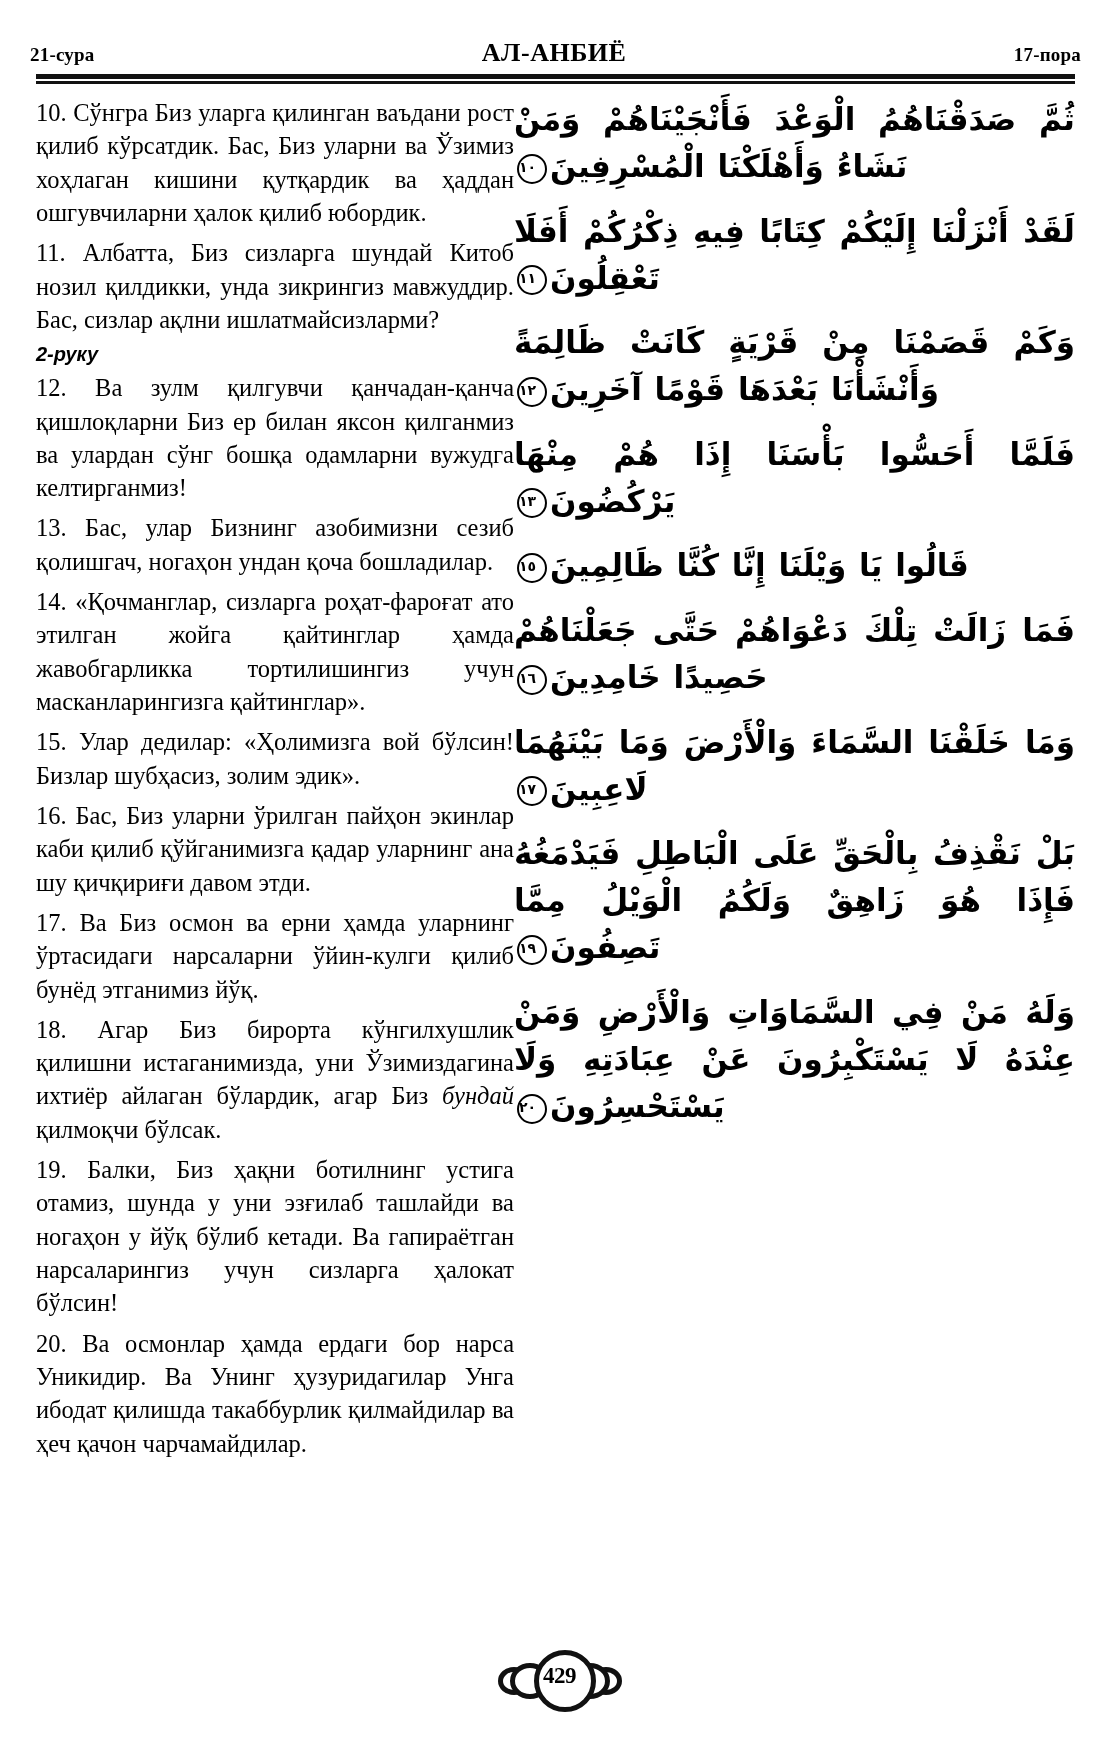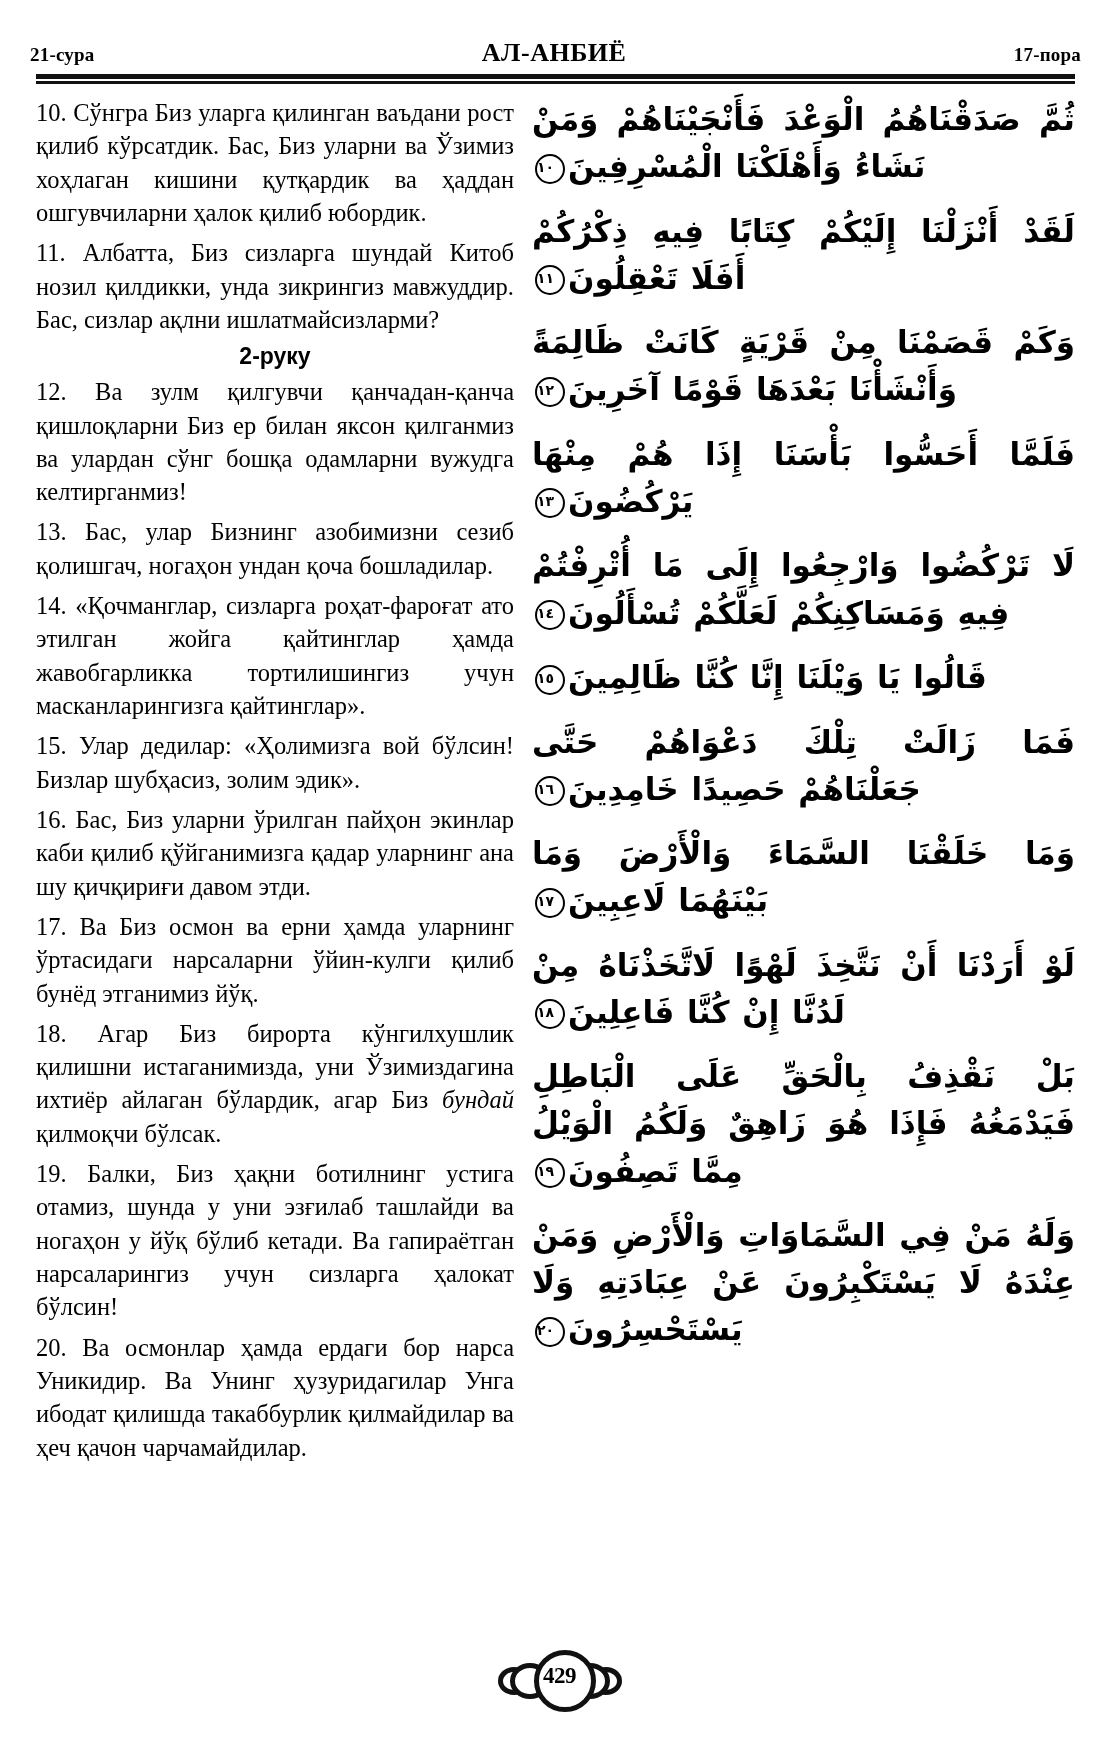--- a/index.html
+++ b/index.html
@@ -57,21 +57,20 @@
   .rule-thin { height: 3px; background: #111111; }
 
   
   .columns {
     position: absolute;
     left: 36px;
     right: 36px;
     top: 96px;
     bottom: 140px;
     display: flex;
-    gap: 18px;
   }
   .col-cyr {
     width: 478px;
     flex: 0 0 478px;
   }
   .col-ar {
     flex: 1 1 auto;
     direction: rtl;
   }
 
@@ -82,25 +81,25 @@
     text-align: justify;
     text-justify: inter-word;
     margin: 0 0 7px 0;
     hyphens: manual;
   }
   .verse:last-child { margin-bottom: 8px; }
   .verse .num { white-space: nowrap; }
   .verse em { font-style: italic; }
 
   .ruku {
-    text-align: center;
     font-weight: bold;
-    font-size: 23px;
+    font-size: 20px;
     font-family: "Liberation Sans", sans-serif;
     margin: 2px 0 5px 0;
+    font-style: italic;
   }
 
   
   .ayah {
     font-size: 31px;
     line-height: 1.52;
     text-align: justify;
     text-align-last: left;
     margin: 0 0 16px 0;
     font-family: "DejaVu Sans", sans-serif;
@@ -253,39 +252,33 @@
       </p>
 
       <p class="ayah">
         <span>وَكَمْ قَصَمْنَا مِنْ قَرْيَةٍ كَانَتْ ظَالِمَةً وَأَنْشَأْنَا بَعْدَهَا قَوْمًا آخَرِينَ</span><span class="marker">١٢</span>
       </p>
 
       <p class="ayah">
         <span>فَلَمَّا أَحَسُّوا بَأْسَنَا إِذَا هُمْ مِنْهَا يَرْكُضُونَ</span><span class="marker">١٣</span>
       </p>
 
-      <p class="ayah">
-        <span>لَا تَرْكُضُوا وَارْجِعُوا إِلَى مَا أُتْرِفْتُمْ فِيهِ وَمَسَاكِنِكُمْ لَعَلَّكُمْ تُسْأَلُونَ</span><span class="marker">١٤</span>
-      </p>
 
       <p class="ayah">
         <span>قَالُوا يَا وَيْلَنَا إِنَّا كُنَّا ظَالِمِينَ</span><span class="marker">١٥</span>
       </p>
 
       <p class="ayah">
         <span>فَمَا زَالَتْ تِلْكَ دَعْوَاهُمْ حَتَّى جَعَلْنَاهُمْ حَصِيدًا خَامِدِينَ</span><span class="marker">١٦</span>
       </p>
 
       <p class="ayah">
         <span>وَمَا خَلَقْنَا السَّمَاءَ وَالْأَرْضَ وَمَا بَيْنَهُمَا لَاعِبِينَ</span><span class="marker">١٧</span>
       </p>
 
-      <p class="ayah">
-        <span>لَوْ أَرَدْنَا أَنْ نَتَّخِذَ لَهْوًا لَاتَّخَذْنَاهُ مِنْ لَدُنَّا إِنْ كُنَّا فَاعِلِينَ</span><span class="marker">١٨</span>
-      </p>
 
       <p class="ayah">
         <span>بَلْ نَقْذِفُ بِالْحَقِّ عَلَى الْبَاطِلِ فَيَدْمَغُهُ فَإِذَا هُوَ زَاهِقٌ وَلَكُمُ الْوَيْلُ مِمَّا تَصِفُونَ</span><span class="marker">١٩</span>
       </p>
 
       <p class="ayah">
         <span>وَلَهُ مَنْ فِي السَّمَاوَاتِ وَالْأَرْضِ وَمَنْ عِنْدَهُ لَا يَسْتَكْبِرُونَ عَنْ عِبَادَتِهِ وَلَا يَسْتَحْسِرُونَ</span><span class="marker">٢٠</span>
       </p>
 
     </div>

